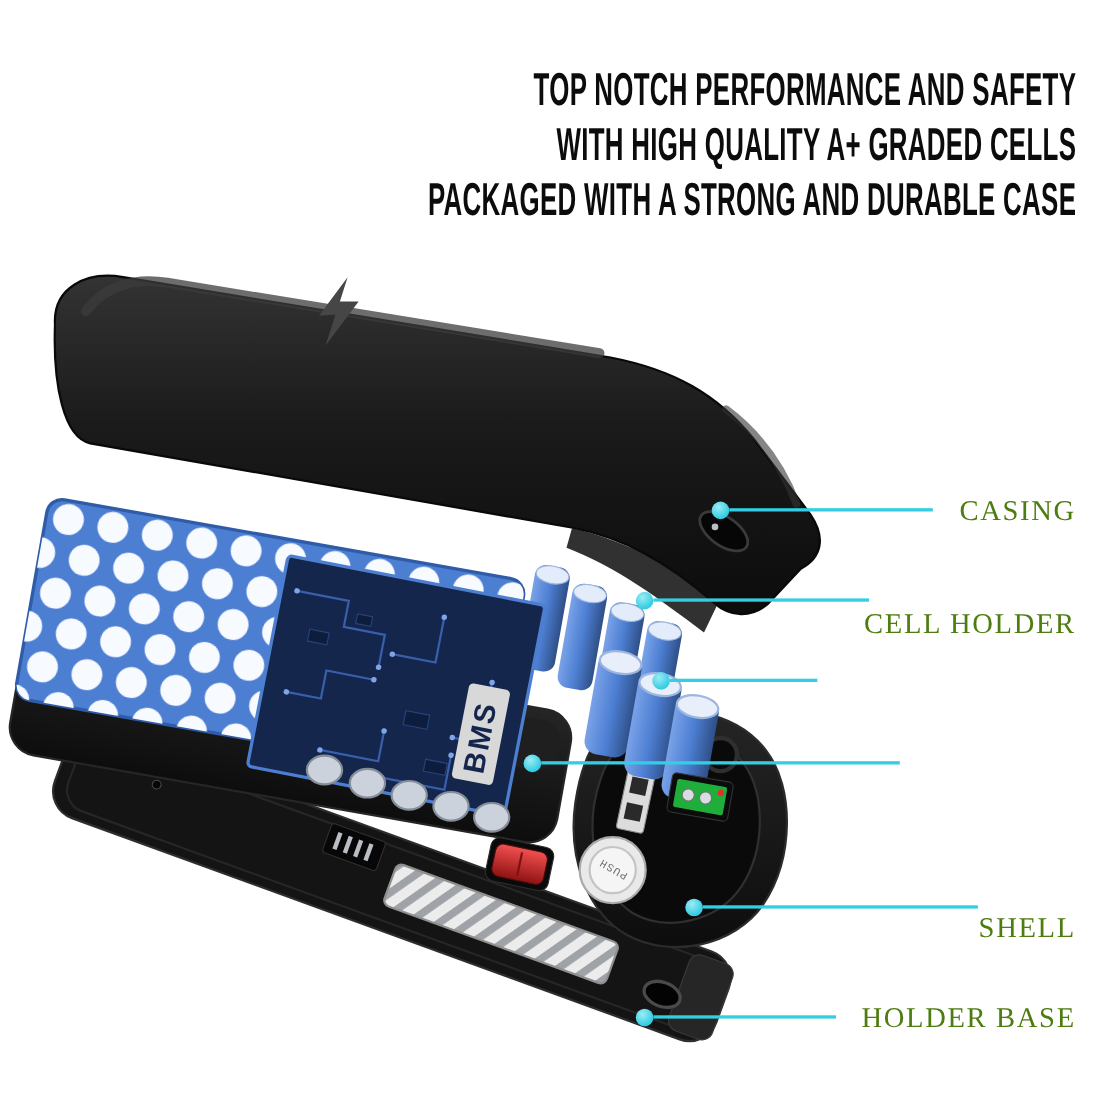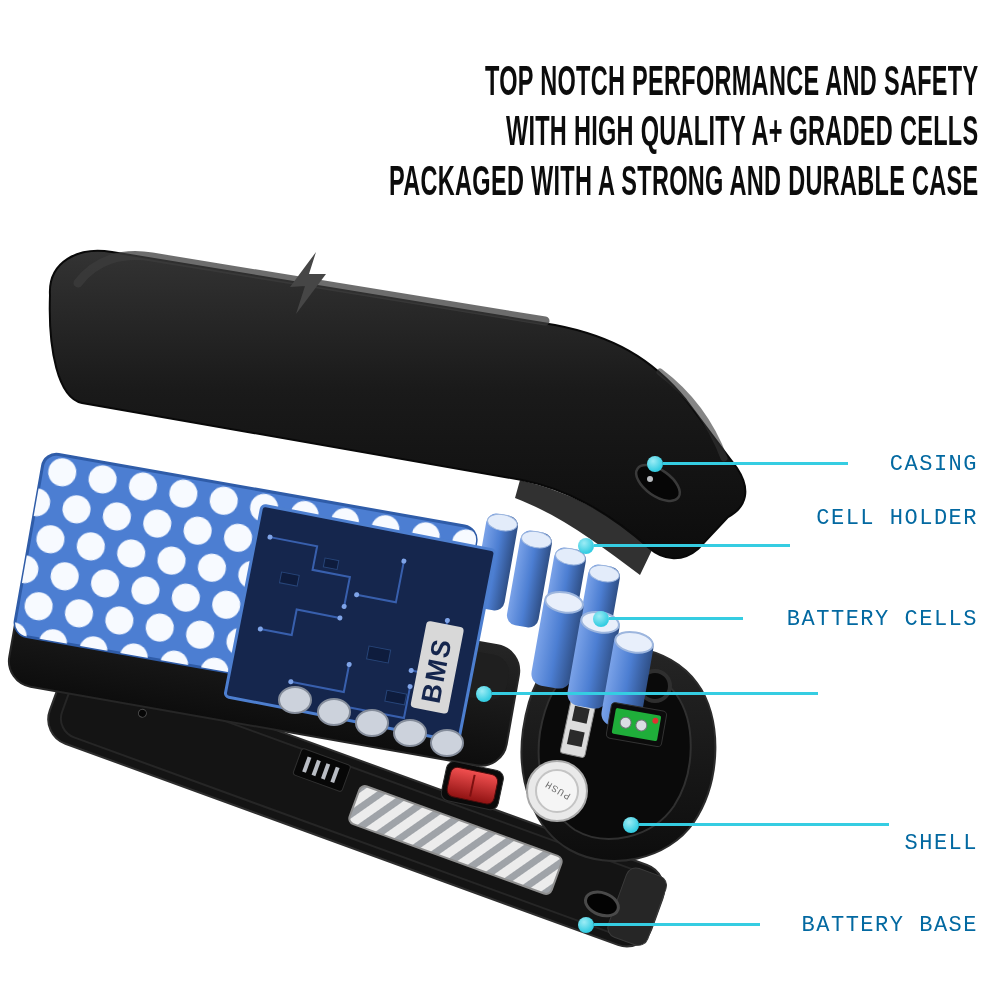--- a/index.html
+++ b/index.html
@@ -16,23 +16,23 @@
   .hline{
     font-size:42px;font-weight:800;line-height:50px;white-space:nowrap;
     transform:scaleX(0.56);transform-origin:100% 50%;letter-spacing:0.5px;
   }
   .callout-dot{
     position:absolute;width:16px;height:16px;border-radius:50%;
     background:radial-gradient(circle at 38% 32%, #9cecf5, var(--accent-cyan) 68%);
   }
   .leader{position:absolute;height:3px;background:var(--accent-cyan);}
   .callout-label{
-    position:absolute;right:22px;white-space:nowrap;color:#0369a1;
-    font-family:Liberation Mono, monospace;
-    font-size:22px;letter-spacing:1.5px;line-height:30px;
+    position:absolute;right:22px;white-space:nowrap;color:#4d7c0f;
+    font-family:Liberation Serif, serif;
+    font-size:26px;letter-spacing:1.5px;line-height:30px;
   }
 </style>
 </head>
 <body>
 
 <div class="stage">
 
   <svg class="art" width="1000" height="1000" viewBox="0 0 1000 1000">
     <defs>
       <linearGradient id="caseGrad" x1="0" y1="0" x2="0" y2="1">
@@ -211,30 +211,29 @@
     <div class="hline">WITH HIGH QUALITY A+ GRADED CELLS</div>
     <div class="hline">PACKAGED WITH A STRONG AND DURABLE CASE</div>
   </header>
 
   <div class="callout-dot" style="left:647px;top:456px"></div>
   <div class="leader" style="left:663px;top:462px;width:185px"></div>
   <div class="callout-label" style="top:450px">CASING</div>
 
   <div class="callout-dot" style="left:578px;top:538px"></div>
   <div class="leader" style="left:594px;top:544px;width:196px"></div>
-  <div class="callout-label" style="top:504px">CELL HOLDER</div>
+  <div class="callout-label" style="top:552px">CELL HOLDER</div>
 
   <div class="callout-dot" style="left:593px;top:611px"></div>
   <div class="leader" style="left:609px;top:617px;width:134px"></div>
-  <div class="callout-label" style="top:605px">BATTERY CELLS</div>
 
   <div class="callout-dot" style="left:476px;top:686px"></div>
   <div class="leader" style="left:492px;top:692px;width:326px"></div>
 
   <div class="callout-dot" style="left:623px;top:817px"></div>
   <div class="leader" style="left:639px;top:823px;width:250px"></div>
   <div class="callout-label" style="top:829px">SHELL</div>
 
   <div class="callout-dot" style="left:578px;top:917px"></div>
   <div class="leader" style="left:594px;top:923px;width:166px"></div>
-  <div class="callout-label" style="top:911px">BATTERY BASE</div>
+  <div class="callout-label" style="top:911px">HOLDER BASE</div>
 
 </div>
 
 </body></html>

